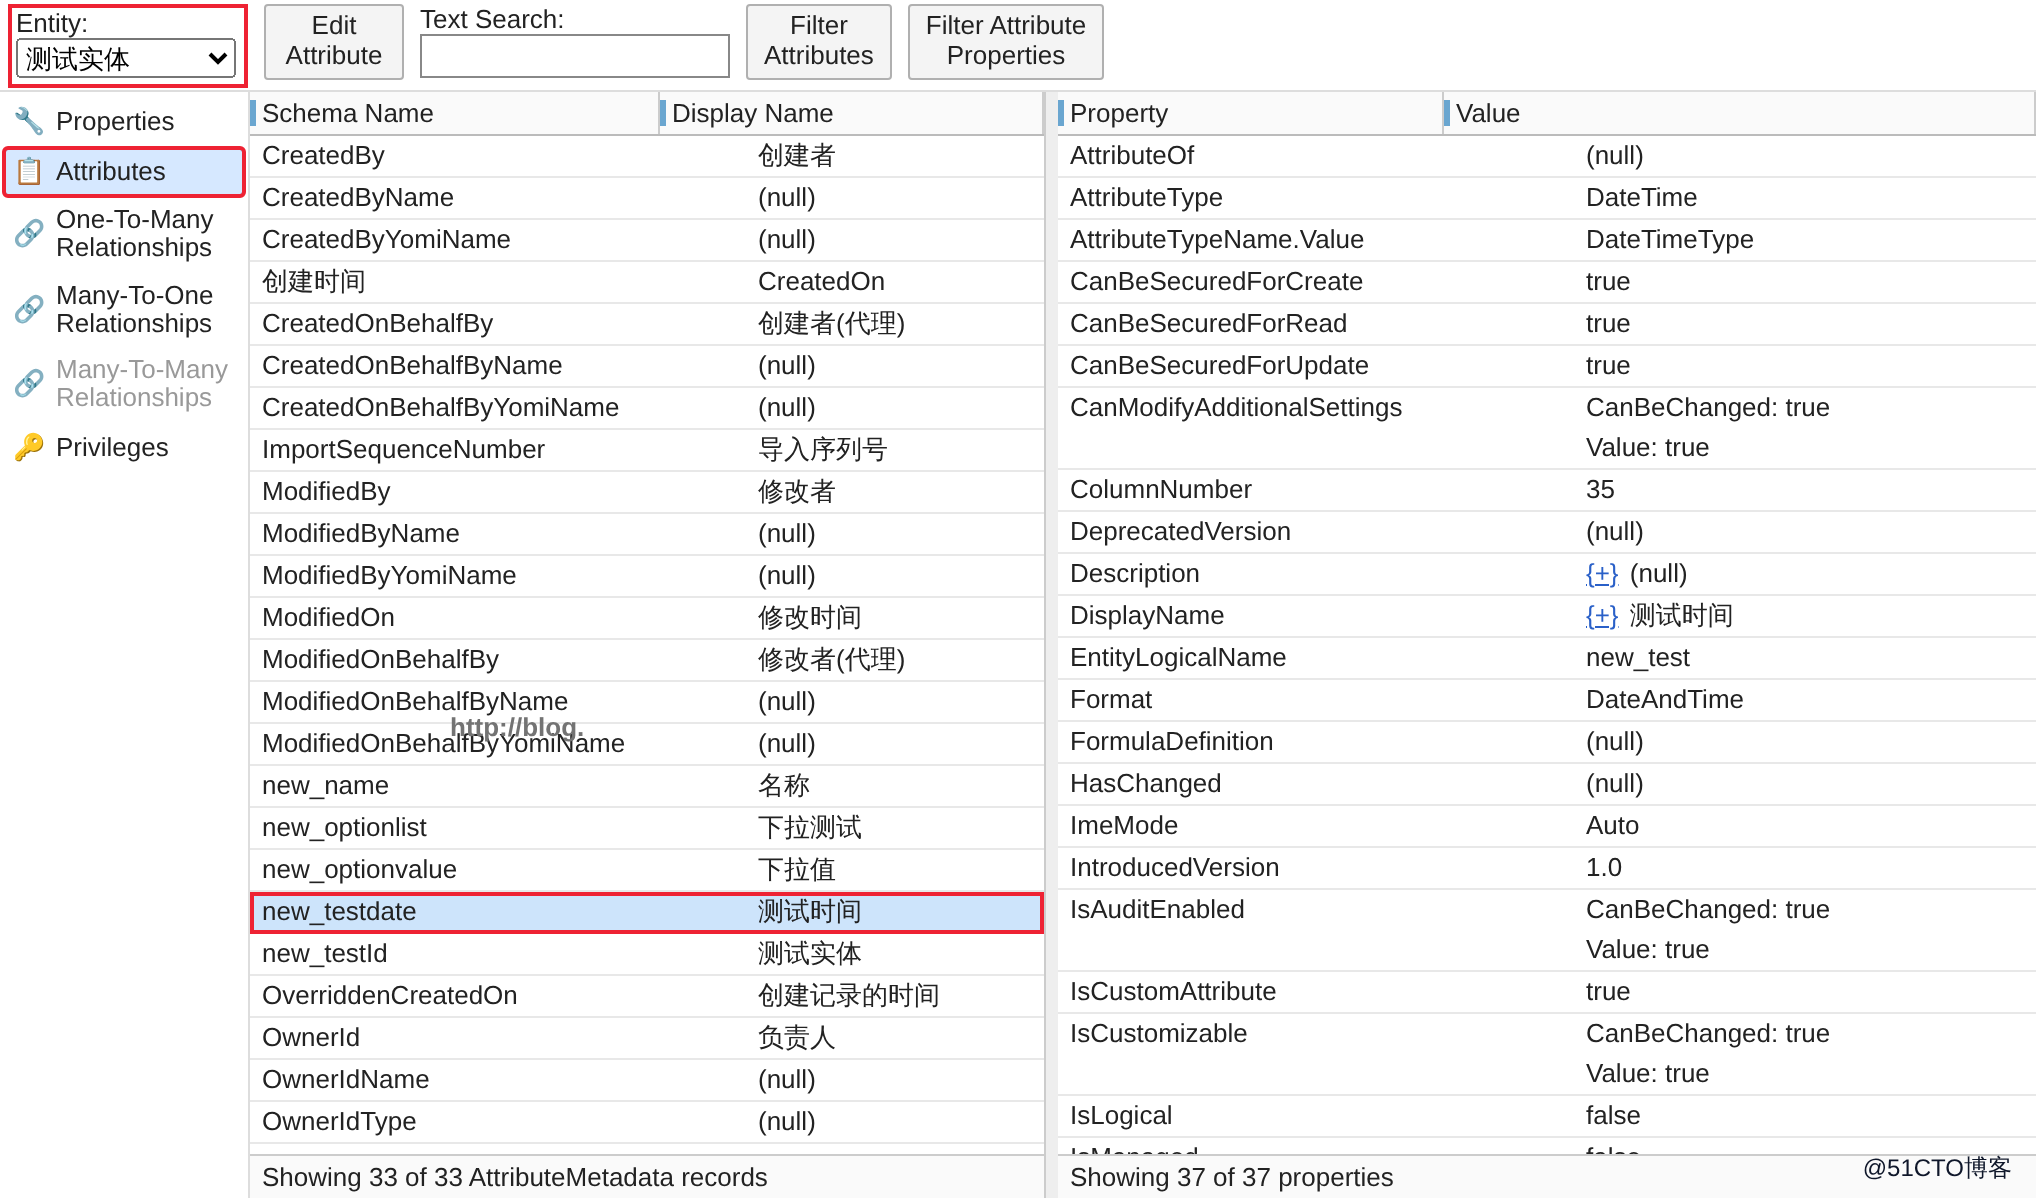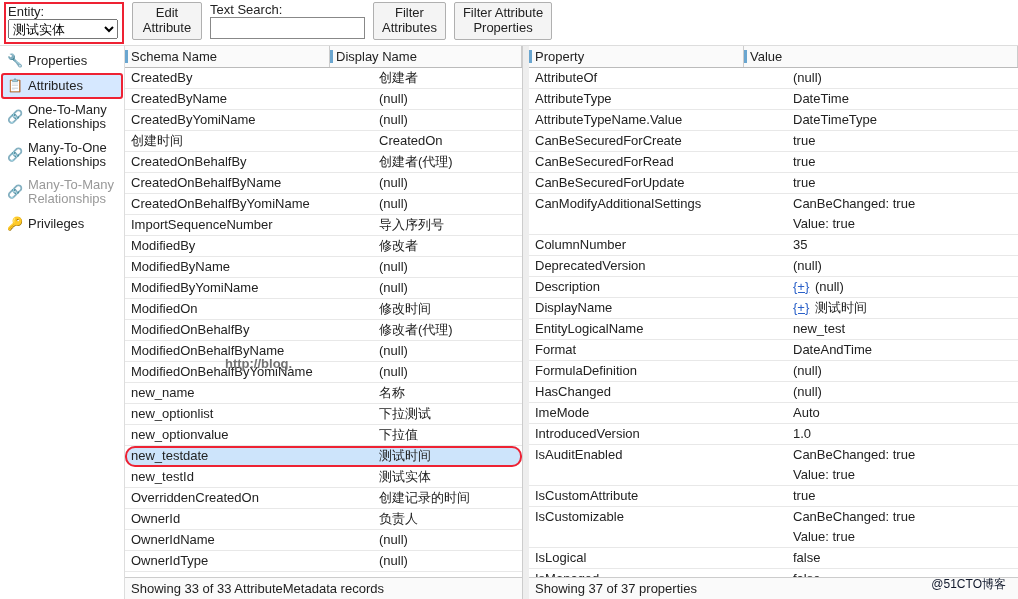--- a/index.html
+++ b/index.html
@@ -19,29 +19,29 @@
   .side-item.dis { color: #999; }
   .side-ico { width: 16px; height: 16px; display: inline-flex; align-items: center; justify-content: center; }
   .mid-panel { width: 398px; display: flex; flex-direction: column; border-right: 1px solid #ccc; position: relative; }
   .splitter { width: 6px; background: #eee; cursor: col-resize; }
   .right-panel { flex: 1; display: flex; flex-direction: column; position: relative; }
   .grid-head { display: flex; background: #fafafa; border-bottom: 1px solid #bbb; }
   .gh { padding: 3px 6px; font-weight: 400; border-right: 1px solid #ccc; position: relative; }
   .gh::before { content: ""; position: absolute; left: 0; top: 4px; bottom: 4px; width: 3px; background: #6aa6d0; }
   .mid-panel .gh:first-child { width: 205px; }
   .mid-panel .gh:last-child { flex: 1; }
-  .right-panel .gh:first-child { width: 215px; }
+  .right-panel .gh:first-child { width: 193px; }
   .right-panel .gh:last-child { flex: 1; }
   .grid-body { flex: 1; overflow-y: scroll; overflow-x: hidden; }
   .grid-body::-webkit-scrollbar { width: 16px; }
   .grid-body::-webkit-scrollbar-track { background: #f0f0f0; border-left: 1px solid #ddd; }
   .grid-body::-webkit-scrollbar-thumb { background: #c8c8c8; border: 1px solid #aaa; }
   .row { display: flex; border-bottom: 1px solid #e8e8e8; line-height: 20px; min-height: 21px; gap: 43px; }
   .row.sel { background: #cde4fb; }
-  .row.sel.red { outline: 2px solid #e23; outline-offset: -2px; position: relative; z-index: 2; border-radius: 10px; }
+  .row.sel.red { outline: 2px solid #e23; outline-offset: -2px; position: relative; z-index: 2; }
   .cell { padding: 0 6px; white-space: nowrap; overflow: hidden; }
   .mid-panel .cell:first-child { width: 205px; }
   .mid-panel .cell:last-child { flex: 1; }
   .right-panel .cell:first-child { width: 215px; }
   .right-panel .cell:last-child { flex: 1; }
   .cell .xp { color: #2a60c8; text-decoration: underline; margin-right: 2px; cursor: default; }
   .status { border-top: 1px solid #ccc; padding: 3px 6px; background: #fafafa; font-size: 13px; }
   .watermark { position: absolute; top: 310px; left: 100px; color: #737373; font-size: 13px; pointer-events: none; font-weight: bold; }
   .footer-wm { position: absolute; right: 12px; bottom: 6px; color: #0f172a; font-size: 12px; pointer-events: none; }
 </style>

